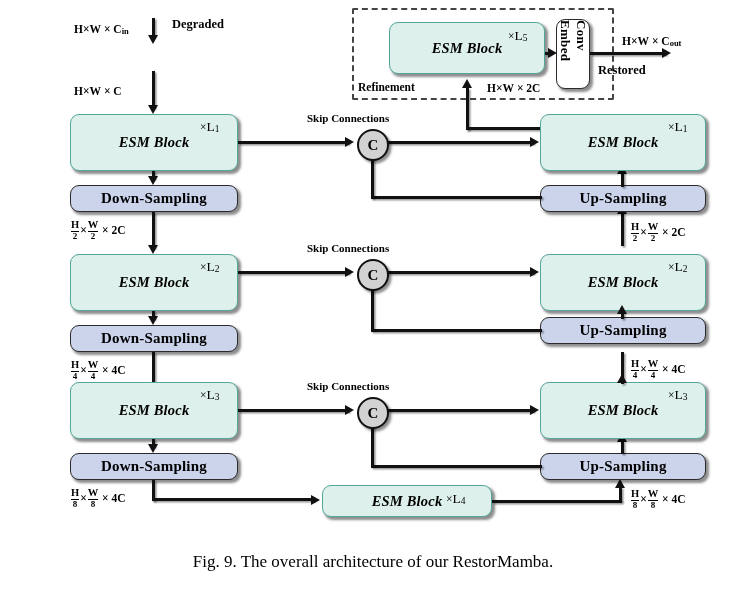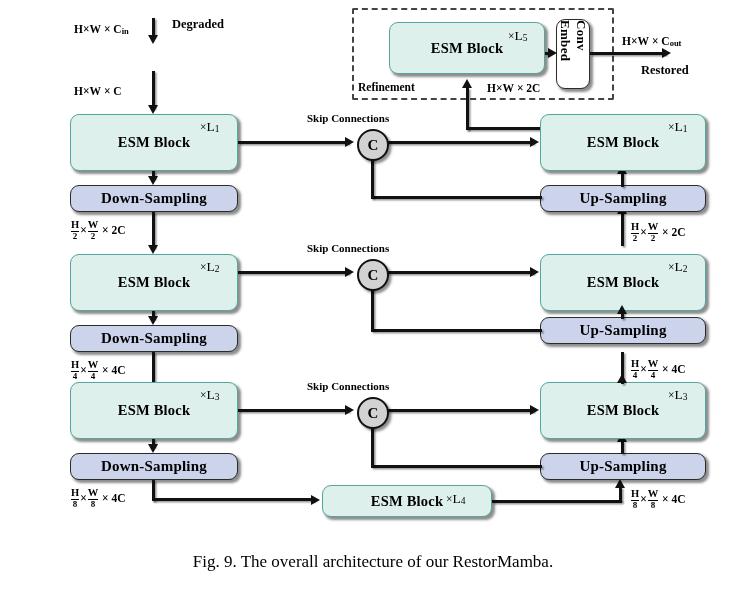--- a/index.html
+++ b/index.html
@@ -9,21 +9,21 @@
 
   
   .box{position:absolute;box-sizing:border-box;display:flex;
        align-items:center;justify-content:center;
        border-radius:9px;font-weight:bold;color:#000;
        box-shadow:2.5px 2.5px 2.5px rgba(0,0,0,.45);}
   .esm{background:#ddf0eb;border:1.6px solid #55a69c;}
   .samp{background:#ccd4ec;border:1.6px solid #2b2b2b;}
   .boxlabel{font-family:"Liberation Serif","DejaVu Serif",serif;
             font-weight:bold;letter-spacing:.2px;}
-  .esm .boxlabel{font-size:14.5px;}
+  .esm .boxlabel{font-size:14.5px;font-style:italic;}
   .samp .boxlabel{font-size:15px;}
 
   
   .mult{position:absolute;font-weight:normal;font-size:13.5px;
         line-height:1;white-space:nowrap;}
   .mult .xs{font-size:11.5px;}
   .mult .sub{font-size:9.5px;vertical-align:-1px;}
 
   
   .ln{position:absolute;background:#111;box-shadow:1.6px 1.6px 1.6px rgba(0,0,0,.4);}
@@ -96,21 +96,21 @@
 
   <div class="ln h" style="left:545px;top:52px;width:5px;"></div>
   <div class="arw right" style="left:548px;top:48px;"></div>
 
   <div class="ln h" style="left:590px;top:52px;width:76px;"></div>
   <div class="arw right" style="left:662px;top:48px;"></div>
 
   <div class="txt t-dim" style="left:622px;top:36px;">
     <span>H</span><span>×</span><span>W</span>&nbsp;<span>×</span>&nbsp;<span>C</span><span class="sub">out</span>
   </div>
-  <div class="txt t-flow" style="left:641px;top:64px;">Restored</div>
+  <div class="txt t-flow" style="left:598px;top:64px;">Restored</div>
 
   <div class="txt t-dim" style="left:487px;top:83px;">
     <span>H</span><span>×</span><span>W</span>&nbsp;<span>×</span>&nbsp;<span>2C</span>
   </div>
 
   <div class="ln v" style="left:466px;top:88px;width:3px;height:42px;"></div>
   <div class="ln h" style="left:466px;top:127px;width:76px;"></div>
   <div class="arw up" style="left:462px;top:79px;"></div>
 
   <div class="txt t-dim" style="left:74px;top:24px;">

